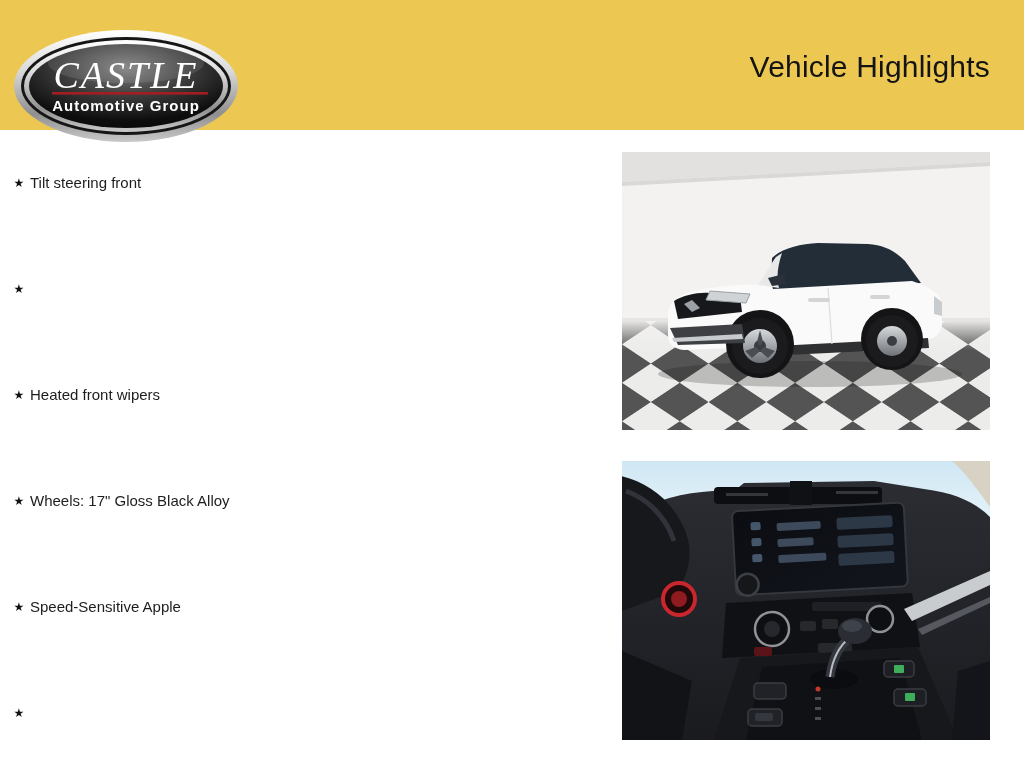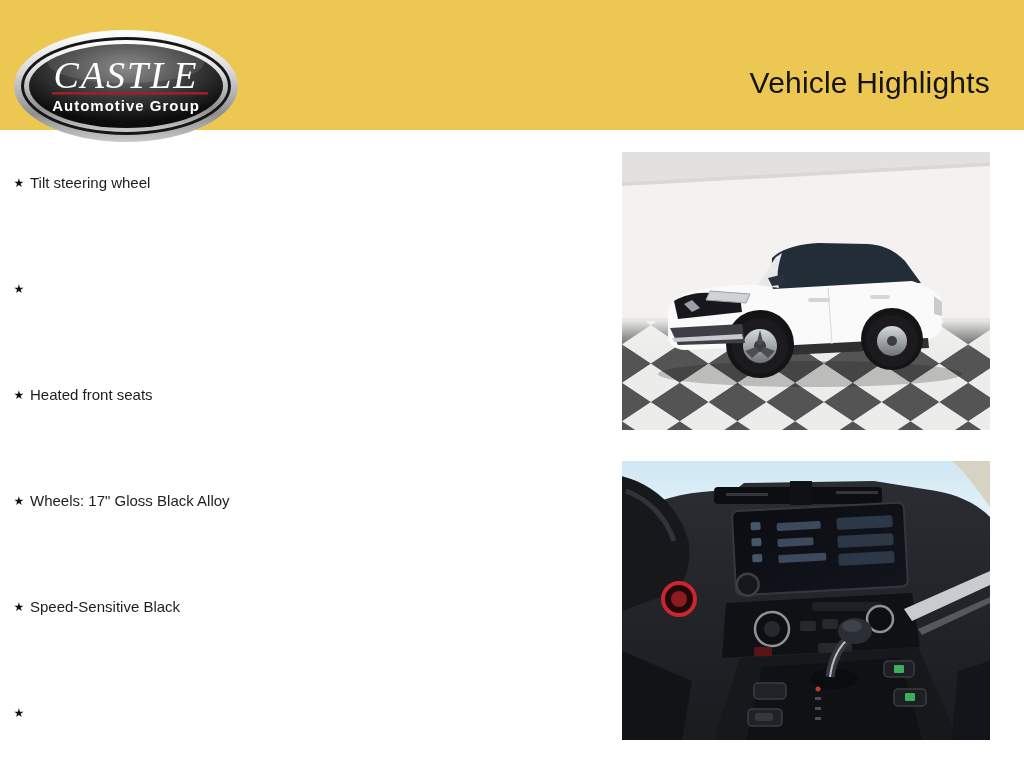--- a/index.html
+++ b/index.html
@@ -7,21 +7,21 @@
     width:1024px;height:768px;position:relative;overflow:hidden;
     background:#ffffff;font-family:"Liberation Sans",sans-serif;
   }
   
   .banner{
     position:absolute;left:0;top:0;width:1024px;height:130px;
     background:#ecc852;
   }
   .logo-wrap{position:absolute;left:12px;top:23px;width:228px;height:121px;}
   .page-title{
-    position:absolute;right:34px;top:63px;height:40px;line-height:40px;
+    position:absolute;right:34px;top:47px;height:40px;line-height:40px;
     font-size:30px;font-weight:500;color:#141414;letter-spacing:.2px;
     white-space:nowrap;
   }
   
   .features{position:absolute;left:8px;top:130px;width:580px;}
   .feature{
     display:flex;align-items:center;height:22px;margin-bottom:84px;
   }
   .feature:first-child{margin-top:42px;}
   .feature .star{
@@ -68,36 +68,36 @@
       <text x="114" y="88" text-anchor="middle" font-family="Liberation Sans, sans-serif" font-weight="bold" font-size="15" letter-spacing="1" fill="#ffffff">Automotive Group</text>
     </svg>
   </div>
 
   <div class="page-title">Vehicle Highlights</div>
 </div>
 
 <div class="features">
   <div class="feature">
     <span class="star">★</span>
-    <span class="label">Tilt steering wheel</span>
-  </div>
-  <div class="feature">
-    <span class="star">★</span>
-  </div>
-  <div class="feature">
-    <span class="star">★</span>
-    <span class="label">Heated front seats</span>
+    <span class="label">Tilt steering front</span>
+  </div>
+  <div class="feature">
+    <span class="star">★</span>
+  </div>
+  <div class="feature">
+    <span class="star">★</span>
+    <span class="label">Heated front wipers</span>
   </div>
   <div class="feature">
     <span class="star">★</span>
     <span class="label">Wheels: 17" Gloss Black Alloy</span>
   </div>
   <div class="feature">
     <span class="star">★</span>
-    <span class="label">Speed-Sensitive Black</span>
+    <span class="label">Speed-Sensitive Apple</span>
   </div>
   <div class="feature">
     <span class="star">★</span>
   </div>
 </div>
 
 <div class="photo exterior">
   <svg width="368" height="278" viewBox="0 0 368 278">
     <defs>
       <pattern id="chk" width="68" height="68" patternUnits="userSpaceOnUse" patternTransform="scale(1.2,0.8) rotate(45)">

